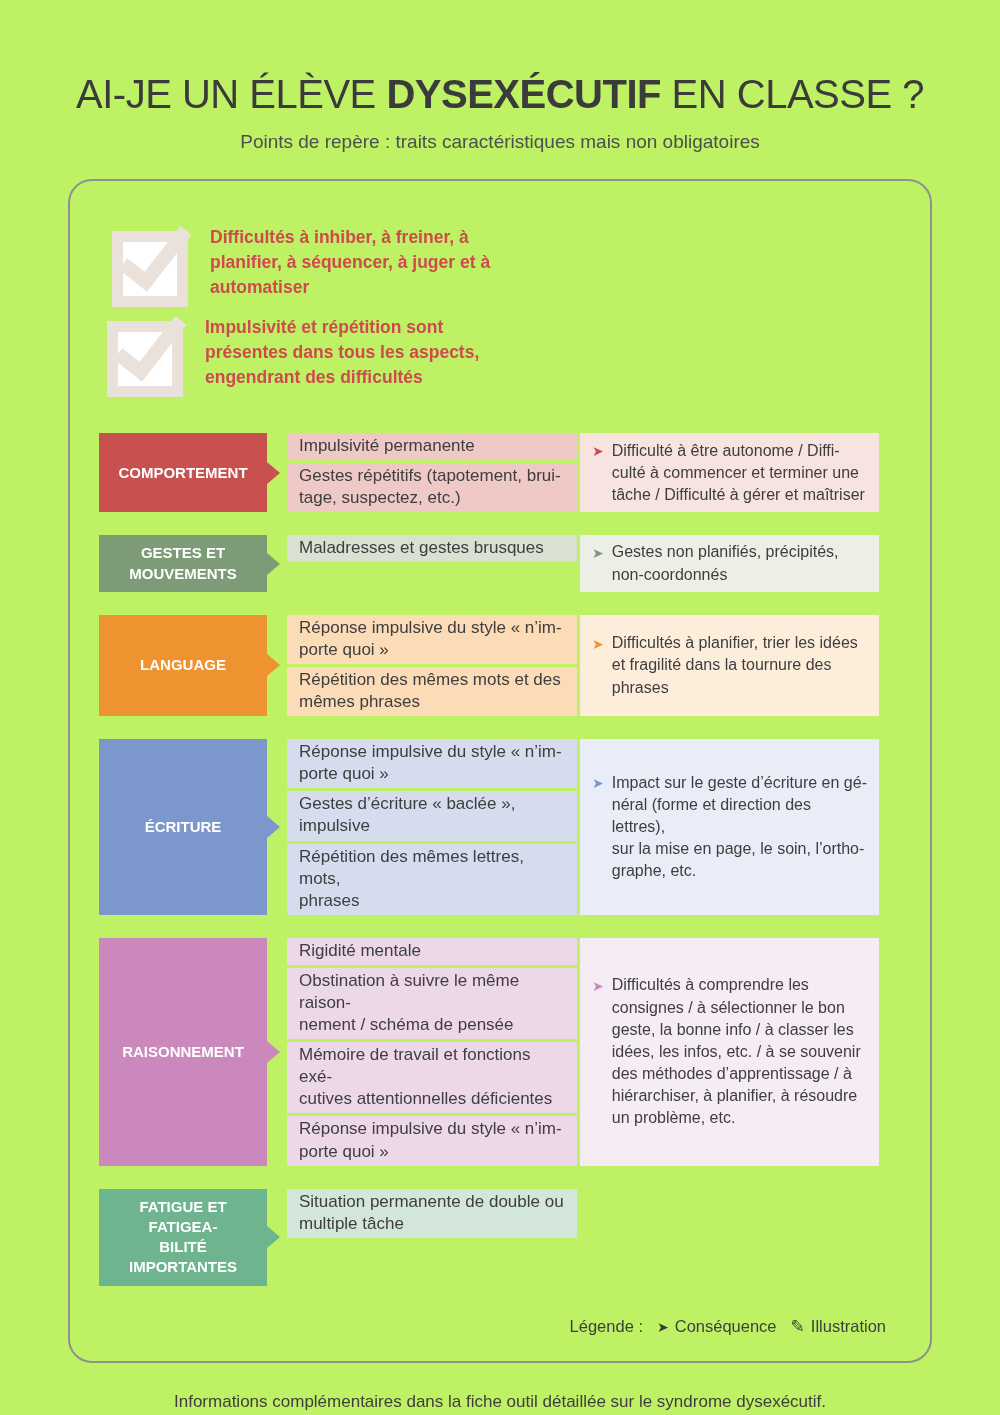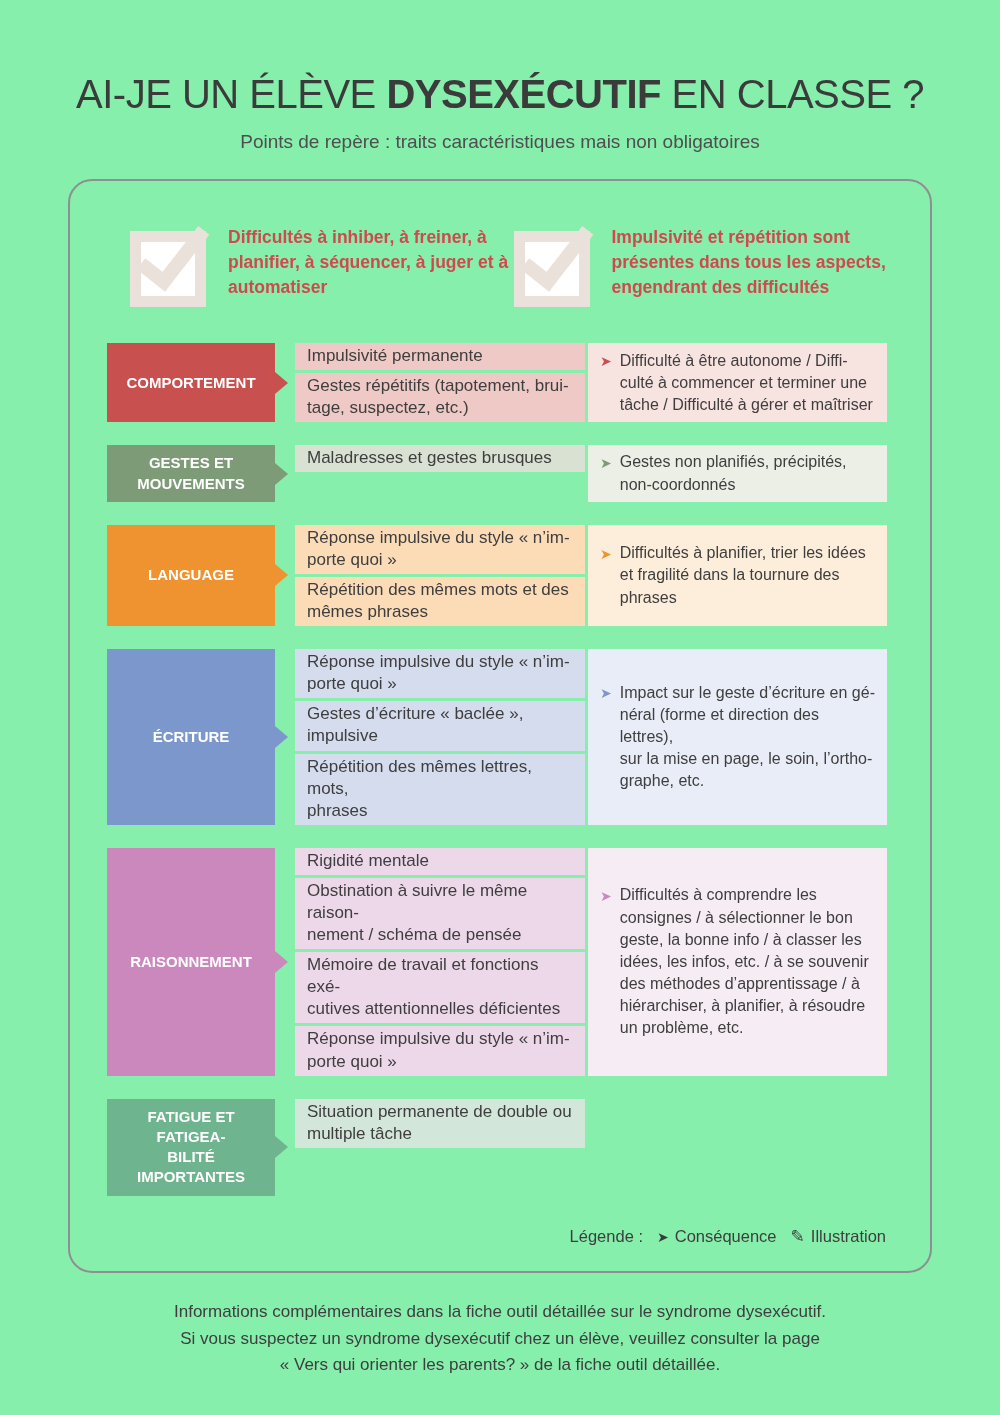--- a/index.html
+++ b/index.html
@@ -1,44 +1,44 @@
 <!DOCTYPE html>
 <html><head>
 <meta charset="utf-8">
 <style>
   * { margin:0; padding:0; box-sizing:border-box; }
   body { background:#ffffff; font-family:"Liberation Sans", sans-serif; color:#3b3b3b; }
-  .page { width:1000px; height:1415px; margin:0 auto; background:#86efac; overflow:hidden; position:relative; }
+  .page { width:1000px; height:1415px; margin:0 auto; background:#bef264; overflow:hidden; position:relative; }
 
   
   .title { text-align:center; margin-top:72px; font-size:40px; letter-spacing:-0.5px; color:#3b3b3b; font-weight:400; }
   .title .b { font-weight:800; }
   .subtitle { text-align:center; margin-top:14px; font-size:19px; color:#4e4e4e; }
 
   
   .mainbox { width:864px; margin:26px auto 0; border:2px solid #8f8f8f; border-radius:24px;
              padding:36px 28px 24px; min-height:926px; }
 
   
-  .callouts { display:flex; margin-left:32px; margin-bottom:36px; }
+  .callouts { display:flex; margin-left:14px; margin-bottom:36px;flex-direction:column; }
   .callout { display:flex; width:400px; }
   .cb { position:relative; width:76px; height:76px; border:11px solid #eae2da; background:#fff;
         margin-top:14px; flex:none; }
   .cb::after { content:""; position:absolute; left:14px; top:-26px; width:22px; height:58px;
                border:solid #eae2da; border-width:0 14px 14px 0; transform:rotate(38deg); }
   .callout-text { margin-left:22px; margin-top:8px; font-size:17.5px; font-weight:bold; color:#cf4a4e;
                   line-height:1.42; white-space:pre-line; }
   .callout + .callout { margin-left:-5px; }
 
   
   .row { display:flex; align-items:stretch; margin-bottom:23px; margin-left:1px; }
   .row-label { width:168px; margin-right:20px; position:relative; background:var(--c);
                display:flex; align-items:center; justify-content:center; text-align:center;
                color:#fff; font-weight:bold; font-size:15px; line-height:1.35; white-space:pre-line;
-               padding:8px 6px; min-height:54px;margin-left:8px; }
+               padding:8px 6px; min-height:54px; }
   .row-label::after { content:""; position:absolute; right:-13px; top:50%; transform:translateY(-50%);
                       border-left:13px solid var(--c); border-top:11px solid transparent;
                       border-bottom:11px solid transparent; }
   .row-items { width:290px; margin-right:3px; display:flex; flex-direction:column; gap:3px; }
   .row-item { background:var(--ibg); padding:2px 12px 3px; font-size:17px; line-height:1.3;
               color:#3e3e3e; white-space:pre-line; }
   .row-right { width:299px; background:var(--rbg); padding:6px 12px; display:flex;
                flex-direction:row; align-items:center; }
   .row-right .inner { display:flex; }
   .cons-arrow { color:var(--c); font-size:14px; margin-right:8px; padding-top:3.5px; flex:none; }

